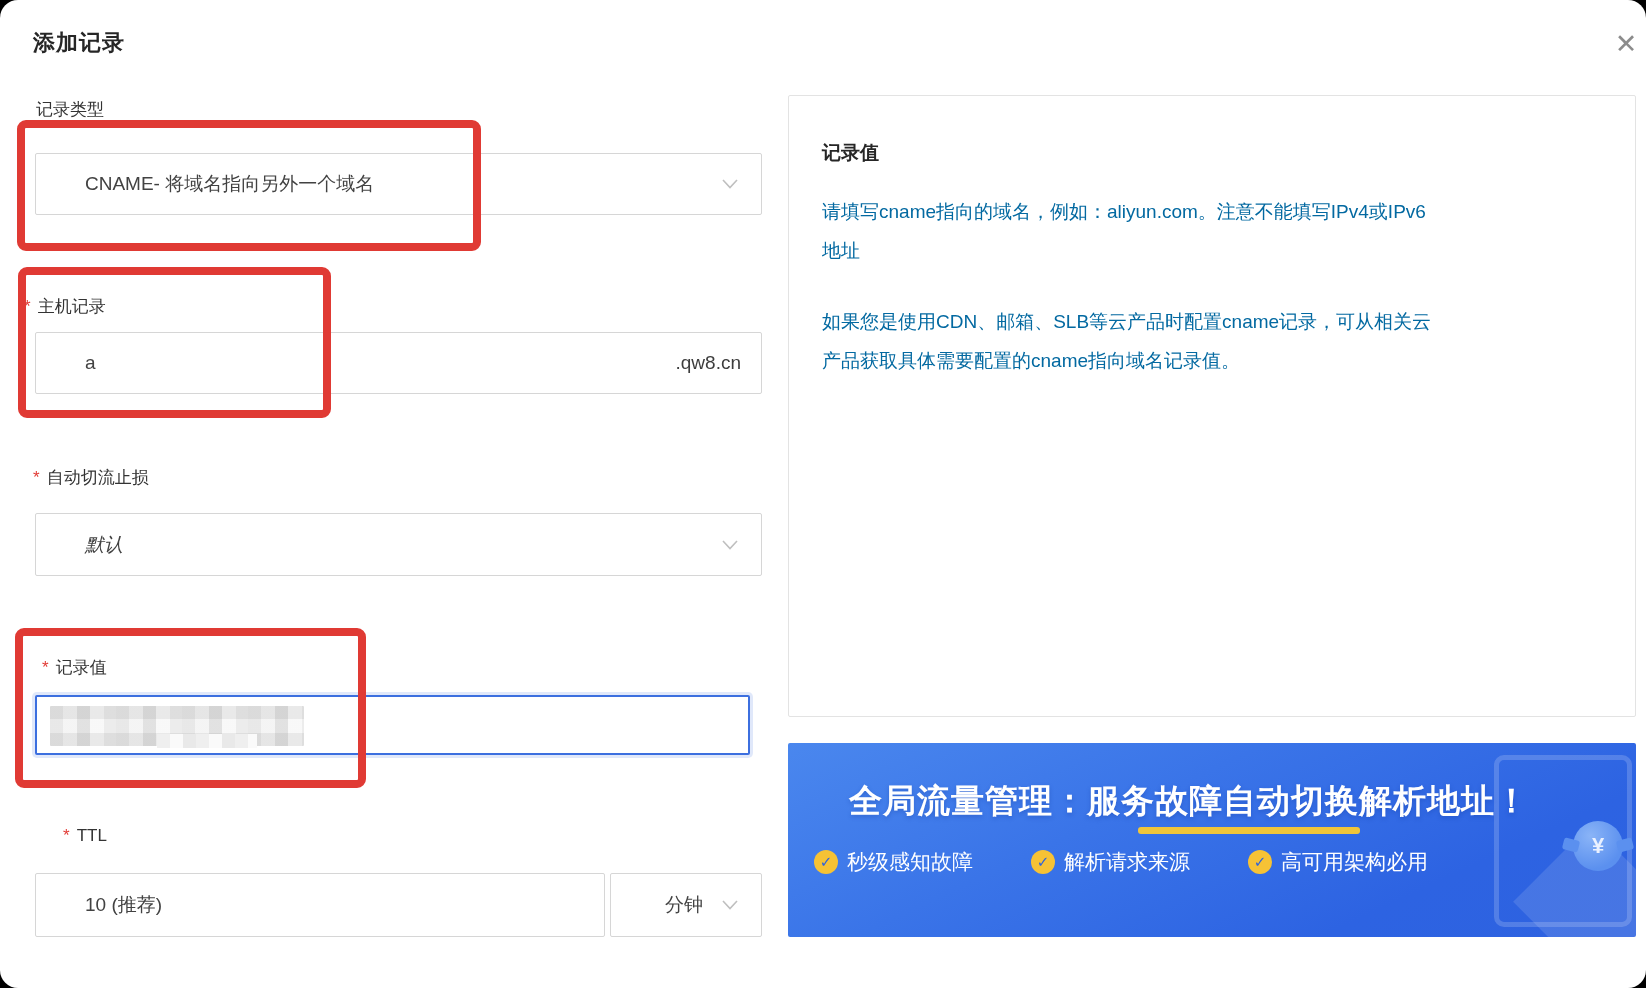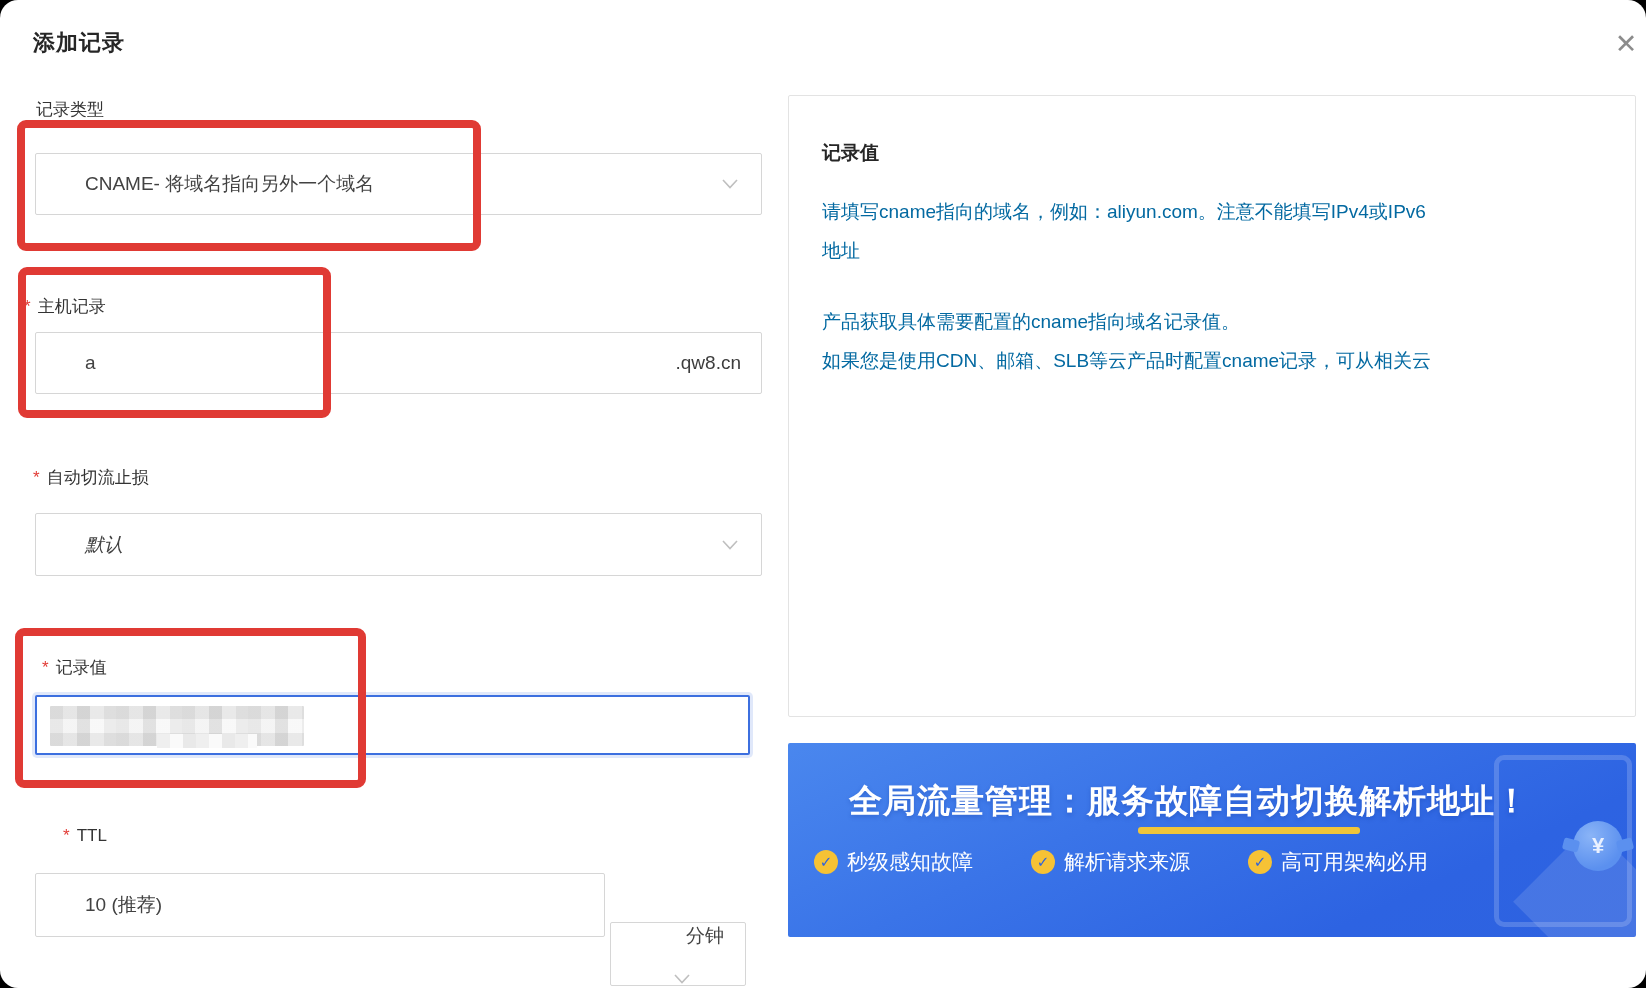--- a/index.html
+++ b/index.html
@@ -22,21 +22,21 @@
   .chev svg{display:block;}
   .suffix{padding-right:20px;color:#3d3d3d;}
   .box input{border:none;outline:none;background:transparent;font:inherit;color:inherit;flex:1;min-width:0;padding-left:20px;}
 
   #sel-record-type{left:35px;top:153px;width:727px;height:62px;}
   #inp-host-wrap  {left:35px;top:332px;width:727px;height:62px;}
   #sel-dns-line   {left:35px;top:513px;width:727px;height:63px;font-style:italic;}
   #inp-value-wrap {left:35px;top:695px;width:715px;height:60px;border:2px solid #3c6fdf;
      box-shadow:0 0 0 3px rgba(60,111,223,0.16);}
   #inp-ttl-wrap   {left:35px;top:873px;width:570px;height:64px;}
-  #sel-ttl-unit   {left:610px;top:922px;width:136px;height:64px;flex-direction:column;}
+  #sel-ttl-unit   {left:610px;top:873px;width:152px;height:64px;}
   #sel-ttl-unit .val{padding-left:25px;}
 
   #lbl-record-type{left:36px;top:98px;}
   #lbl-host   {left:24px;top:286px;margin-top:9px;}
   #lbl-dns    {left:33px;top:466px;}
   #lbl-value  {left:33px;top:656px;margin-left:9px;}
   #lbl-ttl    {left:33px;top:826px;margin-left:30px;}
 
   
   .mosaic{position:absolute;left:13px;top:9px;width:254px;height:40px;border-radius:1px;
@@ -155,22 +155,22 @@
     <div class="annot" id="annot-host"></div>
     <div class="annot" id="annot-value"></div>
 
     <div class="help-panel">
       <div class="help-title">记录值</div>
       <div class="help-p" id="help-p1">
         <div>请填写cname指向的域名，例如：aliyun.com。注意不能填写IPv4或IPv6</div>
         <div>地址</div>
       </div>
       <div class="help-p" id="help-p2">
+        <div>如果您是使用CDN、邮箱、SLB等云产品时配置cname记录，可从相关云</div>
         <div>产品获取具体需要配置的cname指向域名记录值。</div>
-        <div>如果您是使用CDN、邮箱、SLB等云产品时配置cname记录，可从相关云</div>
       </div>
     </div>
 
     <div class="banner">
       <div class="deco-frame"></div>
       <div class="deco-streak"></div>
       <div class="deco-coin">¥</div>
       <div class="banner-underline"></div>
       <div class="banner-headline">全局流量管理：服务故障自动切换解析地址！</div>
       <div class="features">

